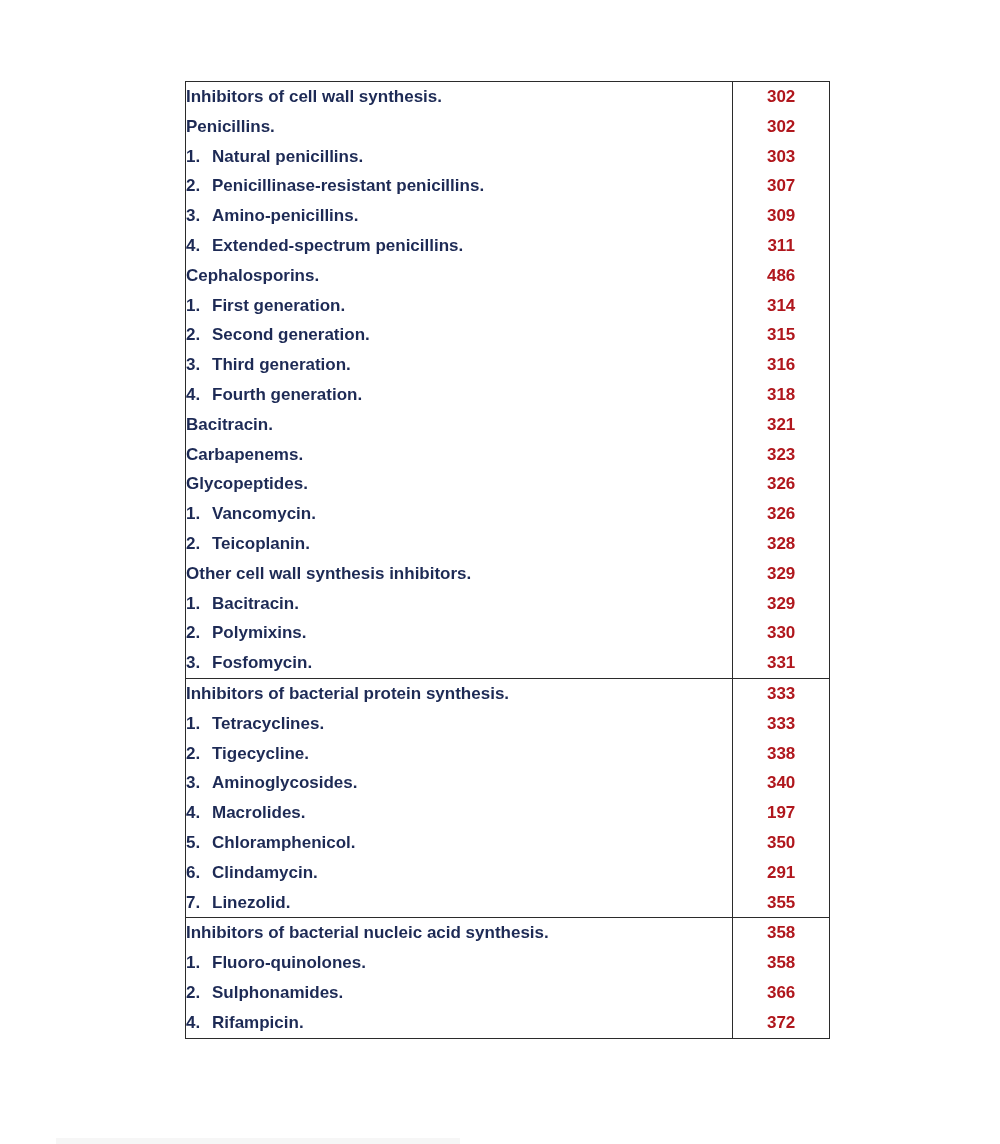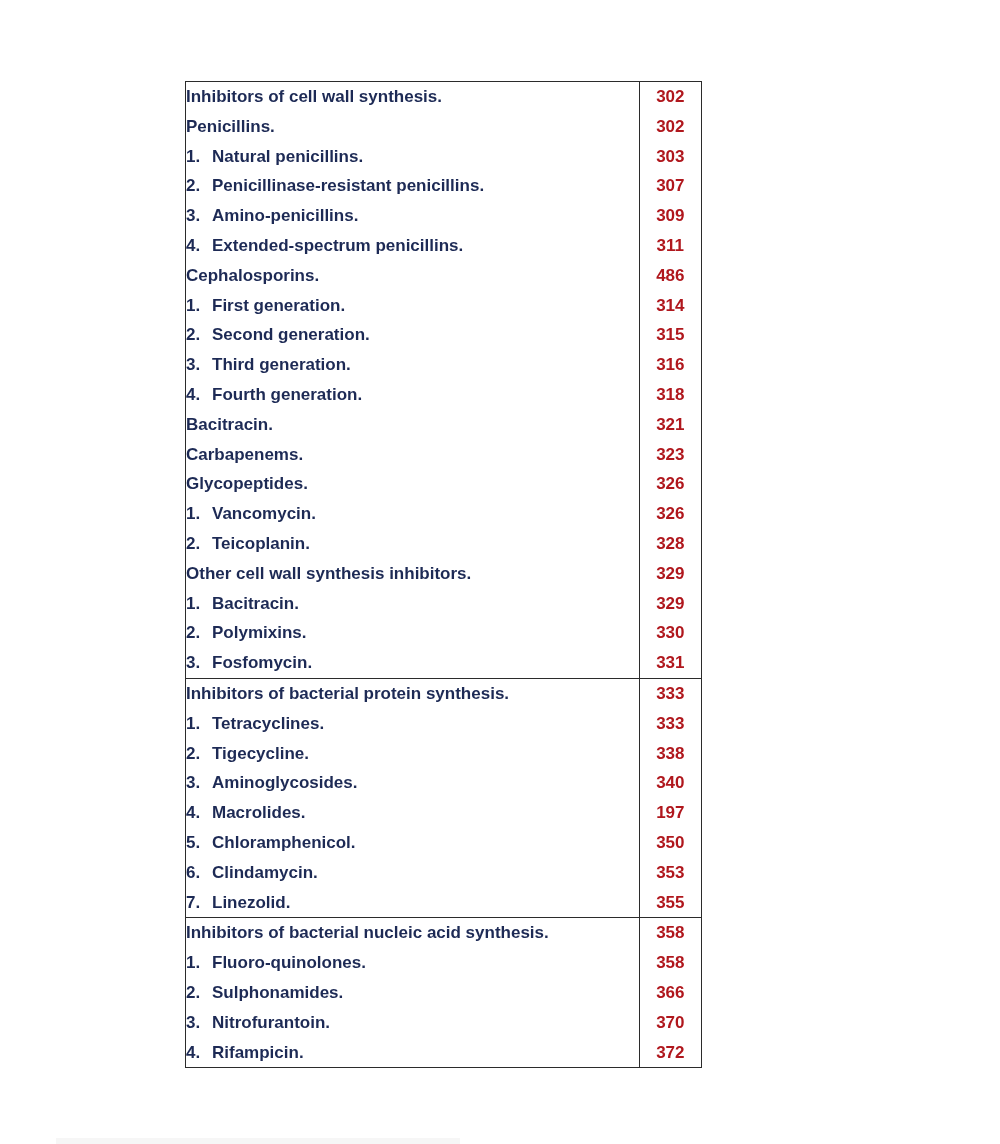--- a/index.html
+++ b/index.html
@@ -23,21 +23,21 @@
     .bottom-shade {
       position: absolute;
       left: 56px; right: 540px;
       top: 1138px; height: 6px;
       background: #f6f6f6;
     }
     table.toc {
       position: absolute;
       left: 185px;
       top: 81px;
-      width: 517px;
+      width: 645px;
       border-collapse: collapse;
       border: 1.5px solid #2b2b2b;
     }
     table.toc tbody.section {
       border-top: 1.5px solid #2b2b2b;
     }
     table.toc tbody.section:first-child {
       border-top: none;
     }
     table.toc td {
@@ -181,44 +181,40 @@
       <tr>
         <td class="title-cell lvl-s1n"><span class="num">4.</span><span>Macrolides.</span></td>
         <td class="page-cell">197</td>
       </tr>
       <tr>
         <td class="title-cell lvl-s1n"><span class="num">5.</span><span>Chloramphenicol.</span></td>
         <td class="page-cell">350</td>
       </tr>
       <tr>
         <td class="title-cell lvl-s1n"><span class="num">6.</span><span>Clindamycin.</span></td>
-        <td class="page-cell">353</td>
+        <td class="page-cell">291</td>
       </tr>
       <tr>
         <td class="title-cell lvl-s1n"><span class="num">7.</span><span>Linezolid.</span></td>
         <td class="page-cell">355</td>
       </tr>
     </tbody>
 
     <tbody class="section">
       <tr>
         <td class="title-cell lvl-s1">Inhibitors of bacterial nucleic acid synthesis.</td>
         <td class="page-cell">358</td>
       </tr>
       <tr>
         <td class="title-cell lvl-s1n"><span class="num">1.</span><span>Fluoro-quinolones.</span></td>
         <td class="page-cell">358</td>
       </tr>
       <tr>
         <td class="title-cell lvl-s1n"><span class="num">2.</span><span>Sulphonamides.</span></td>
         <td class="page-cell">366</td>
-      </tr>
-      <tr>
-        <td class="title-cell lvl-s1n"><span class="num">3.</span><span>Nitrofurantoin.</span></td>
-        <td class="page-cell">370</td>
       </tr>
       <tr>
         <td class="title-cell lvl-s1n"><span class="num">4.</span><span>Rifampicin.</span></td>
         <td class="page-cell">372</td>
       </tr>
     </tbody>
   </table>
   <div class="bottom-shade"></div>
 </div>
 

